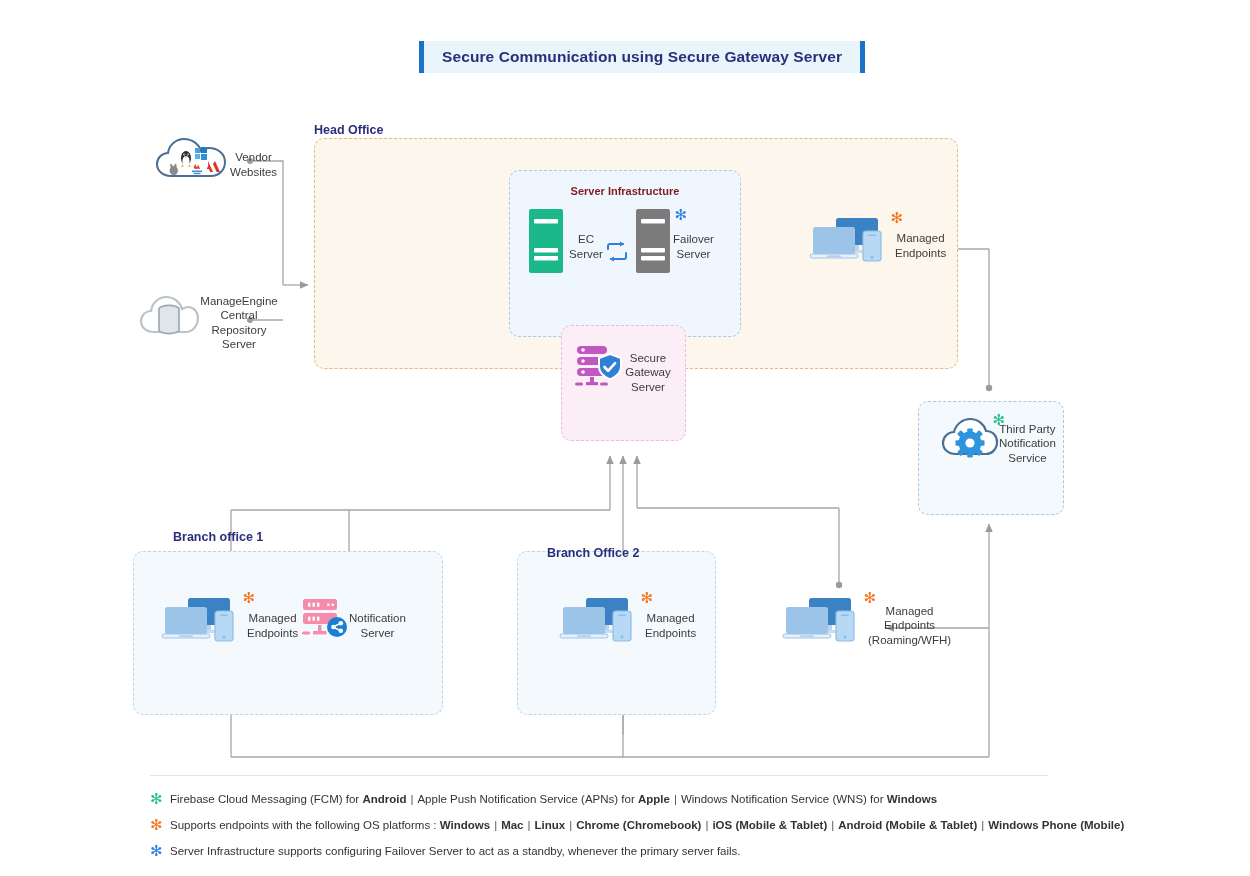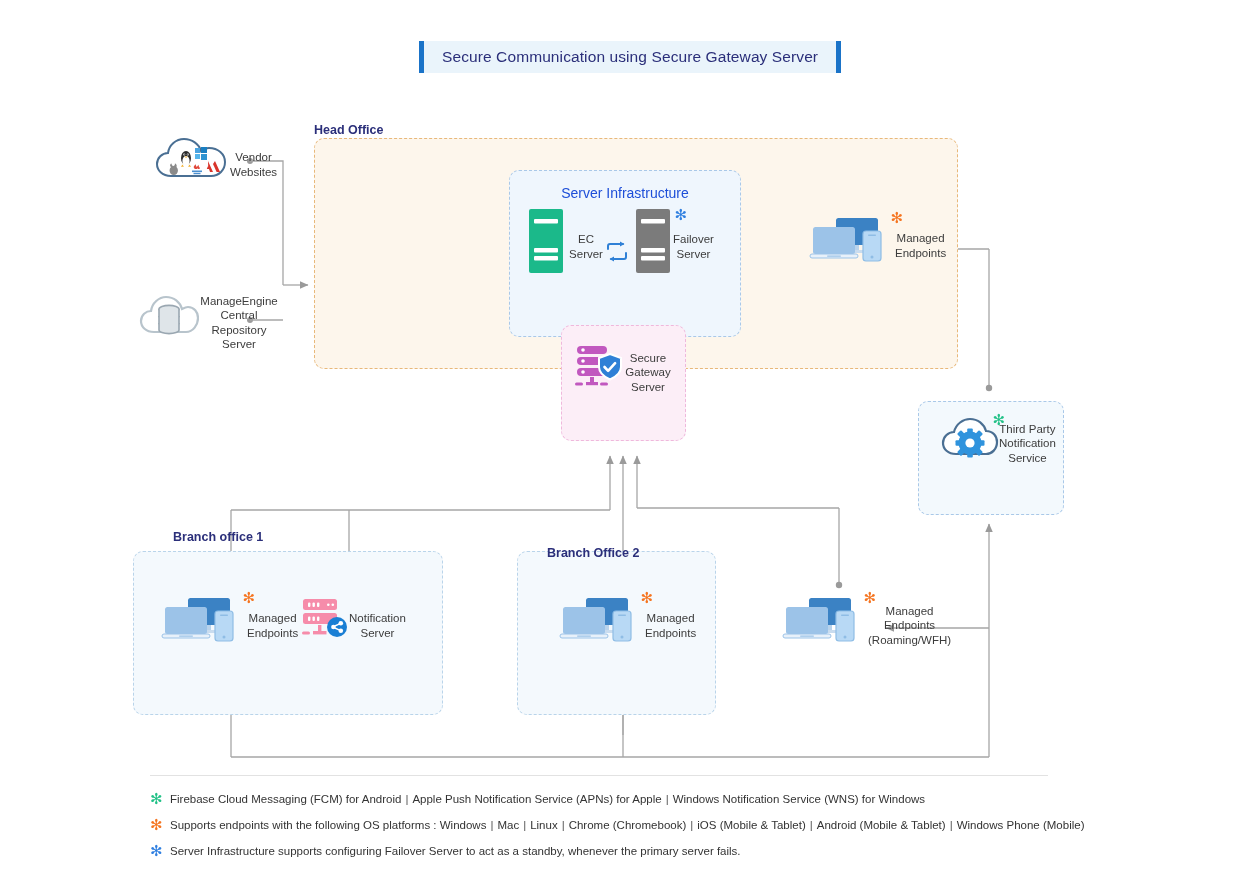--- a/index.html
+++ b/index.html
@@ -22,37 +22,37 @@
   }
   .title-bar-l, .title-bar-r {
     width: 5px; background: #1a73c8; flex: none;
   }
   .title-box {
     background: #eaf4fb;
     display: flex; align-items: center;
     padding: 0 18px;
   }
   .title-text {
-    font-size: 15.5px; font-weight: normal; color: #2b2f7a;
+    font-size: 15.5px; font-weight: bold; color: #2b2f7a;
     letter-spacing: .1px; white-space: nowrap;
   }
 
   
   .zone {
     position: absolute;
     border-radius: 10px;
   }
   .zone-label {
     position: absolute;
     font-size: 12.5px; font-weight: bold; color: #2b2f7a;
     white-space: nowrap;
   }
   .zone-title-inner {
     position: absolute; left: 0; right: 0; text-align: center;
-    font-size: 14px; font-weight: normal; color: #1d4ed8;
+    font-size: 11px; font-weight: bold; color: #7f1d1d;
   }
 
   #head-office {
     left: 314px; top: 138px; width: 644px; height: 231px;
     background: #fdf6ec; border: 1.5px dashed #e8b87a;
   }
   #head-office-label { left: 314px; top: 123px; }
 
   #server-infra {
     left: 509px; top: 170px; width: 232px; height: 167px;
@@ -111,21 +111,21 @@
   .legend-row {
     position: absolute; left: 20px;
     display: flex; align-items: flex-start;
     font-size: 11.5px; color: #333; white-space: nowrap;
   }
   .legend-star {
     width: 20px; flex: none; font-size: 15px; line-height: 15px;
     font-weight: bold; font-family: "DejaVu Sans", sans-serif;
     text-align: left; margin-top: -1px;
   }
-  .legend-text b { font-weight: normal; }
+  .legend-text b { font-weight: bold; }
   .legend-text .sep { padding: 0 4px; color: #555; }
 </style>
 </head>
 <body>
 
 <div id="stage">
 
   <div class="title-wrap">
     <div class="title-bar-l"></div>
     <div class="title-box">

